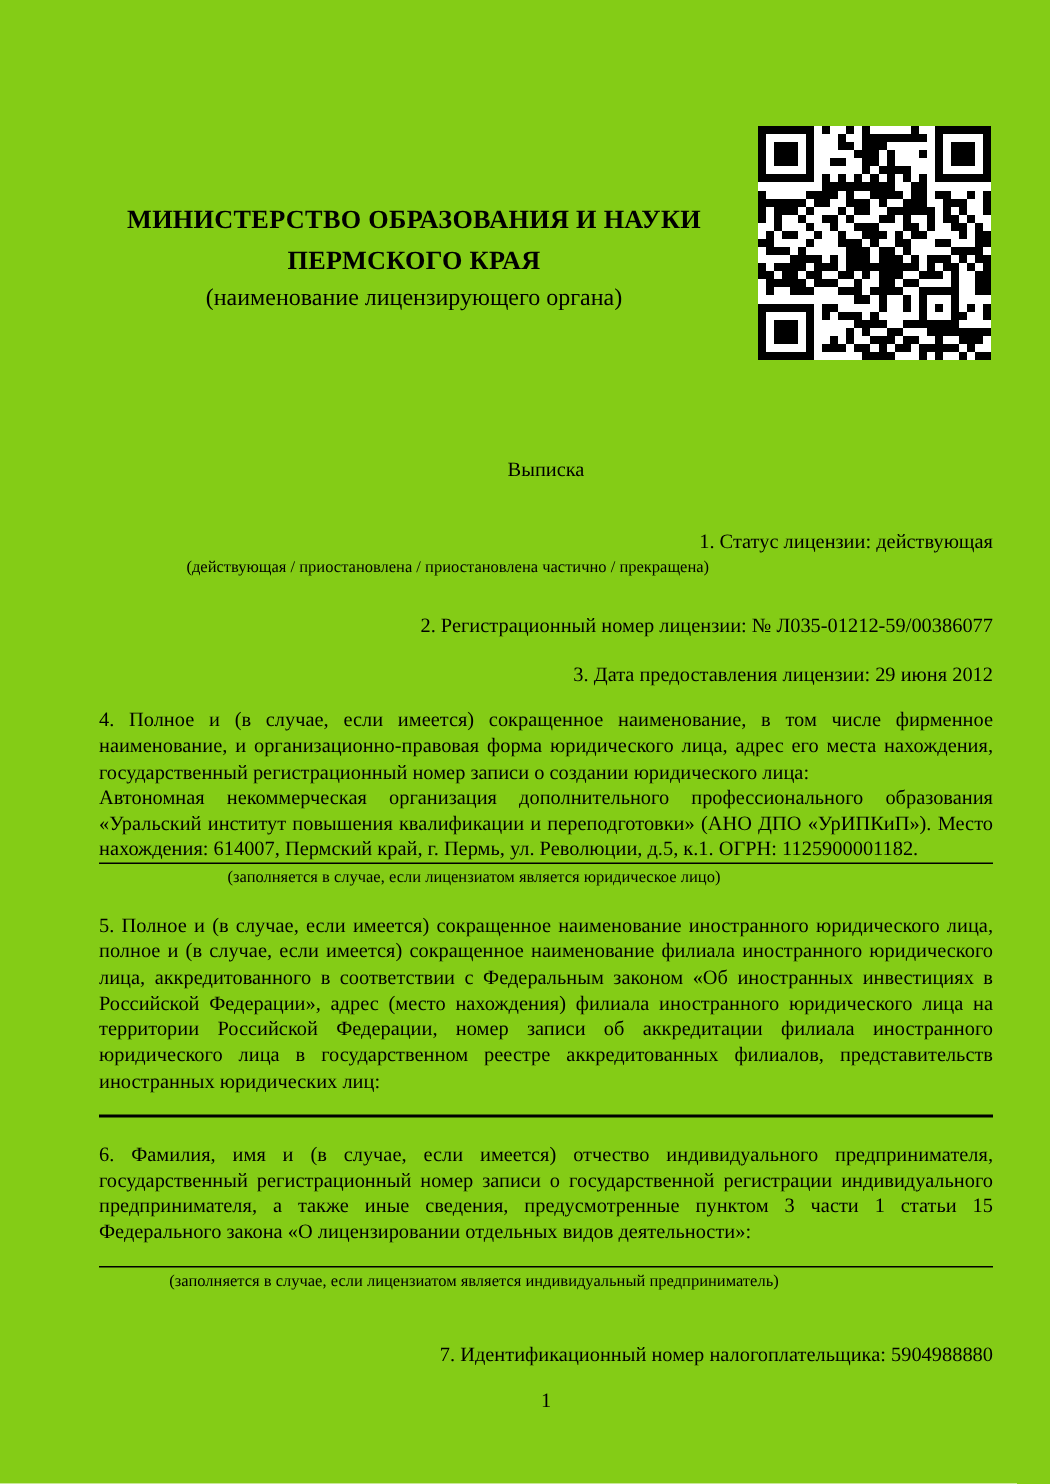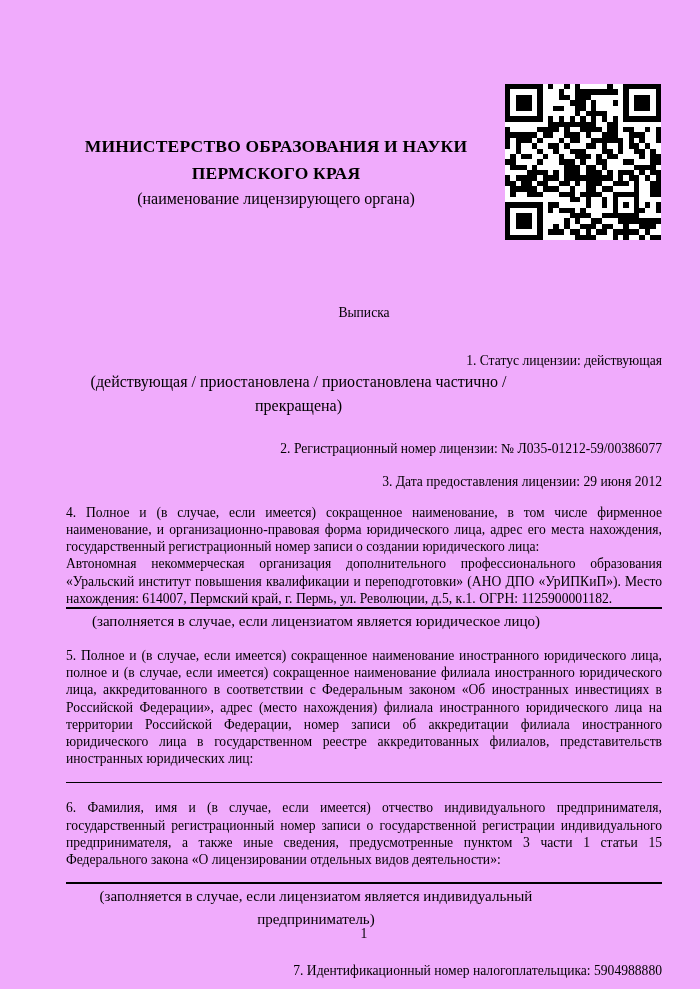--- a/index.html
+++ b/index.html
@@ -5,21 +5,21 @@
   * { margin: 0; padding: 0; box-sizing: border-box; }
   html, body { background: #ffffff; }
   body {
     width: 700px; height: 989px;
     font-family: "Liberation Serif", "DejaVu Serif", serif;
     color: #000000;
   }
   .page {
     position: relative;
     width: 700px; height: 989px;
-    background: #f0abfc;
+    background: #84cc16;
     overflow: hidden;
   }
   
   .top-section { position: relative; height: 240px; }
   .ministry-header {
     position: absolute; left: 66px; top: 133px;
     width: 420px; text-align: center;
   }
   .ministry-line {
     font-weight: bold; font-size: 17.5px; line-height: 1.55;
@@ -27,30 +27,30 @@
   }
   .ministry-caption { font-size: 16px; margin-top: 3px; }
   .qr-box { position: absolute; left: 505px; top: 84px; width: 156px; height: 156px; }
   .qr-box svg { width: 100%; height: 100%; display: block; shape-rendering: crispEdges; }
   
   .content { margin-left: 66px; width: 596px; font-size: 13.6px; line-height: 1.27; }
   .doc-title { margin-top: 64px; text-align: center; }
   .para { text-align: justify; }
   .line { text-align: right; }
   .item-1 { margin-top: 31px; }
-  .status-caption-row { width: 465px; text-align: center; font-size: 16px; line-height: 1.55; }
+  .status-caption-row { width: 465px; text-align: center; font-size: 11px; line-height: 1.55; }
   .item-2 { margin-top: 21px; }
   .item-3 { margin-top: 16px; }
   .item-4 { margin-top: 13px; }
   .item-5 { margin-top: 14px; }
   .item-6 { margin-top: 16px; }
   .item-7 { margin-top: 31px; }
   .blank-answer { height: 14px; }
   .fill-rule { height: 1.6px; background: #000000; width: 596px; }
-  .fill-caption { width: 500px; text-align: center; font-size: 15px; line-height: 1.55; margin-top: 1px; }
+  .fill-caption { width: 500px; text-align: center; font-size: 11px; line-height: 1.55; margin-top: 1px; }
   .page-number {
     position: absolute; top: 926px; left: 66px; width: 596px;
     text-align: center; font-size: 13.6px;
   }
 </style>
 </head>
 <body>
 
 <div class="page">
 

